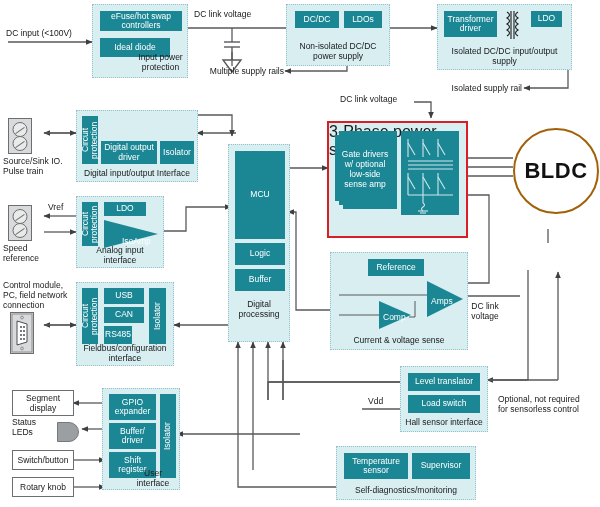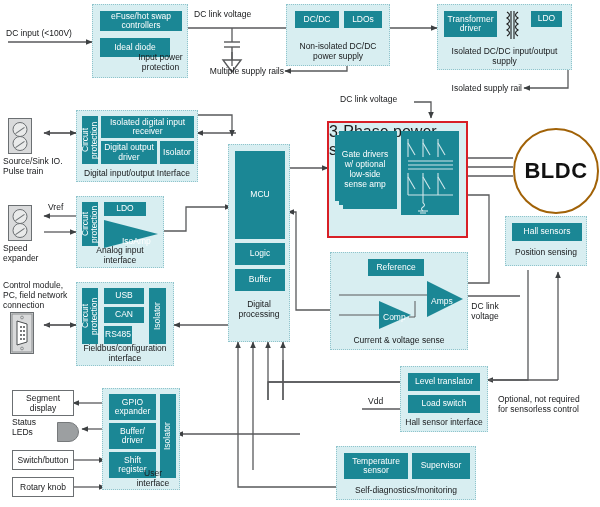--- a/index.html
+++ b/index.html
@@ -178,21 +178,21 @@
   </div>
   <div class="lbl" style="left:3px;top:156px;width:80px;white-space:pre-line;">Source/Sink IO.
 Pulse train</div>
 
   <div class="conn" style="left:8px;top:205px;width:22px;height:34px;">
     <div class="screw" style="top:3px;"></div>
     <div class="screw" style="top:17px;"></div>
   </div>
   <div class="lbl" style="left:48px;top:202px;width:40px;">Vref</div>
   <div class="lbl" style="left:3px;top:243px;width:70px;white-space:pre-line;">Speed
-expander</div>
+reference</div>
 
   <div class="lbl" style="left:3px;top:280px;width:82px;white-space:pre-line;">Control module,
 PC, field network
 connection</div>
   <div class="dsub" style="left:10px;top:312px;width:22px;height:40px;">
     <svg viewBox="0 0 22 40" width="22" height="40" xmlns="http://www.w3.org/2000/svg">
       <rect x="1" y="1" width="20" height="38" fill="none" stroke="#8b8e90" stroke-width="1"></rect>
       <path d="M6,8 L16,11 L16,29 L6,32 z" fill="#ffffff" stroke="#4b4e50" stroke-width="1"></path>
       <g fill="#4b4e50">
         <circle cx="10" cy="14" r="1"></circle>
@@ -204,21 +204,20 @@
         <circle cx="10" cy="26" r="1"></circle>
           <circle cx="13" cy="26" r="1"></circle>
       </g>
       <circle cx="11" cy="4.5" r="1.4" fill="none" stroke="#8b8e90"></circle>
       <circle cx="11" cy="35.5" r="1.4" fill="none" stroke="#8b8e90"></circle>
     </svg>
   </div>
 
   <div class="panel" style="left:76px;top:110px;width:122px;height:72px;">
     <div class="blk vblk" style="left:5px;top:5px;width:16px;height:48px;">Circuit protection</div>
-    <div class="blk" style="left:24px;top:5px;width:93px;height:22px;">Isolated digital input receiver</div>
     <div class="blk" style="left:24px;top:30px;width:56px;height:23px;">Digital output driver</div>
     <div class="blk" style="left:83px;top:30px;width:34px;height:23px;">Isolator</div>
     <div class="cap" style="bottom:3px;">Digital input/output Interface</div>
   </div>
 
   <div class="panel" style="left:76px;top:196px;width:88px;height:72px;">
     <div class="blk vblk" style="left:5px;top:5px;width:16px;height:44px;">Circuit protection</div>
     <div class="blk" style="left:27px;top:5px;width:42px;height:14px;">LDO</div>
     <svg style="position:absolute;left:25px;top:22px;width:58px;height:30px;" viewBox="0 0 58 30" xmlns="http://www.w3.org/2000/svg">
       <path d="M2,1 L2,29 L56,15 z" fill="#1b8795"></path>
@@ -295,24 +294,20 @@
         <path d="M22,72 q3,2 0,4 q-3,2 0,4"></path>
         <line x1="17" y1="80" x2="27" y2="80"></line>
         <line x1="19" y1="82" x2="25" y2="82"></line>
       </g>
     </svg>
     <div class="cap" style="bottom:4px;">3-Phase power stage</div>
   </div>
 
   <div class="bldc" style="left:513px;top:128px;width:82px;height:82px;">BLDC</div>
 
-  <div class="panel" style="left:505px;top:216px;width:82px;height:50px;">
-    <div class="blk" style="left:6px;top:6px;width:70px;height:18px;">Hall sensors</div>
-    <div class="cap" style="bottom:8px;">Position sensing</div>
-  </div>
 
   <div class="panel" style="left:330px;top:252px;width:138px;height:98px;">
     <div class="blk" style="left:37px;top:6px;width:56px;height:17px;">Reference</div>
     <svg style="position:absolute;left:4px;top:26px;width:130px;height:52px;" viewBox="0 0 130 52" xmlns="http://www.w3.org/2000/svg">
       <g stroke="#58595b" stroke-width="1" fill="none">
         <line x1="4" y1="16" x2="92" y2="16"></line>
         <line x1="4" y1="36" x2="44" y2="36"></line>
         <line x1="80" y1="22" x2="80" y2="38"></line>
         <line x1="80" y1="38" x2="74" y2="38"></line>
       </g>

